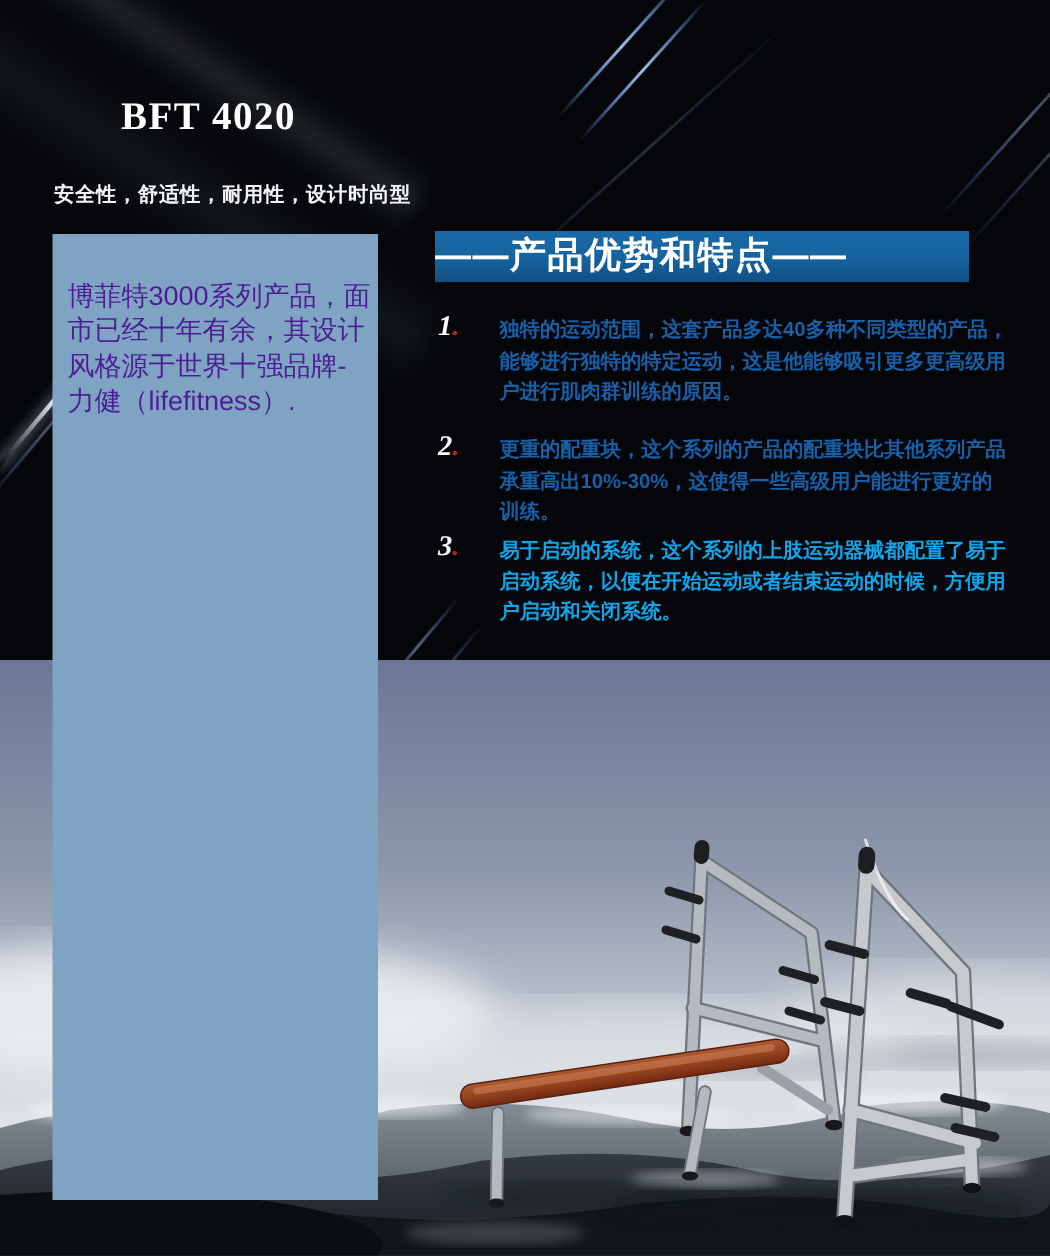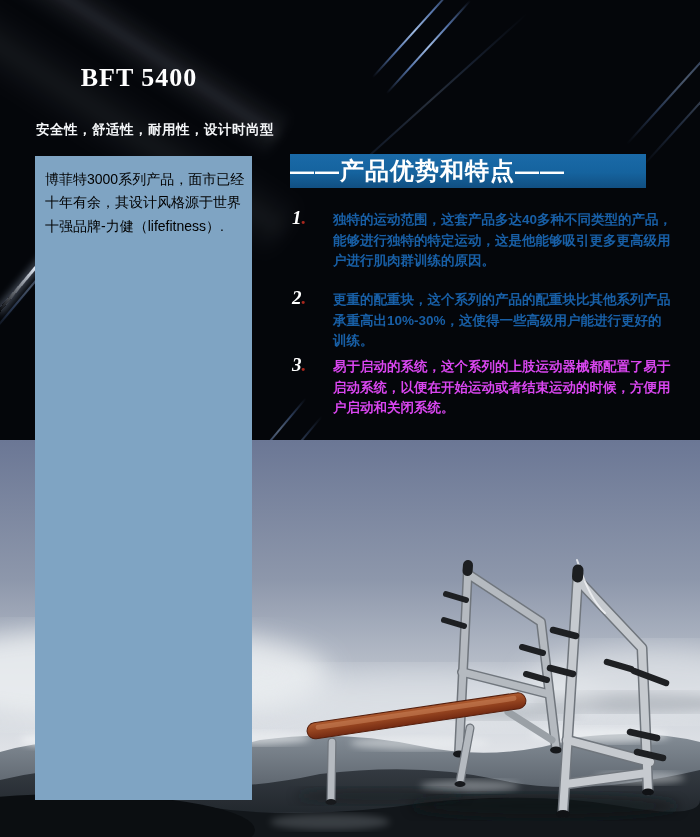--- a/index.html
+++ b/index.html
@@ -33,21 +33,21 @@
   .ribbon-band{position:absolute;left:0;top:0;width:100%;height:100%;
     background:linear-gradient(90deg,#82888f 0%,#d7dadd 10%,#f6f7f8 26%,#ffffff 50%,#f6f7f8 74%,#d7dadd 90%,#82888f 100%);
     clip-path:polygon(0 0,100% 0,calc(100% - 13px) 50%,100% 100%,0 100%,13px 50%);}
   .ribbon-text{position:absolute;left:0;top:0;width:100%;height:100%;display:flex;align-items:center;justify-content:center;
     font-size:25px;font-weight:bold;letter-spacing:1px;}
   .tagline{position:absolute;left:0;top:121px;width:278px;z-index:4;text-align:center;
     font-size:13.5px;font-weight:bold;color:#f3f5f7;letter-spacing:.5px;padding-left:16px;}
 
   
   .desc-panel{position:absolute;left:35px;top:156px;width:217px;height:644px;z-index:3;
-    box-sizing:border-box;padding:12px 4px 0 10px;color:#000000;font-size:14px;line-height:23.4px;}
+    box-sizing:border-box;padding:30px 4px 0 10px;color:#4c1d95;font-size:18px;line-height:23.4px;}
   .desc-panel p{margin:0 0 26px 0;}
 
   
   .features{position:absolute;left:288px;top:154px;width:392px;height:290px;z-index:3;}
   .features-header{width:356px;height:34px;margin-left:2px;text-align:left;line-height:34px;
     color:#ffffff;font-size:24px;font-weight:bold;letter-spacing:1px;
     background:linear-gradient(180deg,#1a6aa8 0%,#15639e 55%,#114f82 100%);}
   .feature{position:absolute;left:4px;width:368px;}
   .f1{top:56px}.f2{top:136px}.f3{top:203px}
   .feature .num{position:absolute;left:0;top:-3px;font-family:"Liberation Serif",serif;
@@ -192,21 +192,21 @@
         <path d="M607,222 L631,229"></path>
           <path d="M634,231 L666,243"></path>
         <path d="M630,292 L657,298"></path>
           <path d="M637,312 L663,318"></path>
       </g>
       <ellipse cx="563" cy="374" rx="7" ry="4" fill="#101215"></ellipse>
       <ellipse cx="648" cy="352" rx="6" ry="3.5" fill="#101215"></ellipse>
     </g>
   </svg>
 
-  <h1 class="model-title">BFT 5400</h1>
+  <h1 class="model-title">BFT 4020</h1>
 
 
   <div class="tagline">安全性，舒适性，耐用性，设计时尚型</div>
 
   <aside class="desc-panel" style="background:#7fa4c3;">
     <p>博菲特3000系列产品，面市已经十年有余，其设计风格源于世界十强品牌-力健（lifefitness）.</p>
   </aside>
 
   <section class="features">
     <div class="features-header">——产品优势和特点——</div>
@@ -216,17 +216,17 @@
       <p class="txt" style="color:#185fa6;">独特的运动范围，这套产品多达40多种不同类型的产品，能够进行独特的特定运动，这是他能够吸引更多更高级用户进行肌肉群训练的原因。</p>
     </div>
 
     <div class="feature f2">
       <span class="num"><span>2</span><span style="color:#a8281e;">.</span></span>
       <p class="txt" style="color:#185fa6;">更重的配重块，这个系列的产品的配重块比其他系列产品承重高出10%-30%，这使得一些高级用户能进行更好的训练。</p>
     </div>
 
     <div class="feature f3">
       <span class="num"><span>3</span><span style="color:#a8281e;">.</span></span>
-      <p class="txt" style="color:#d946ef;">易于启动的系统，这个系列的上肢运动器械都配置了易于启动系统，以便在开始运动或者结束运动的时候，方便用户启动和关闭系统。</p>
+      <p class="txt" style="color:#0ea5e9;">易于启动的系统，这个系列的上肢运动器械都配置了易于启动系统，以便在开始运动或者结束运动的时候，方便用户启动和关闭系统。</p>
     </div>
   </section>
 
 </div>
 
 </body></html>

